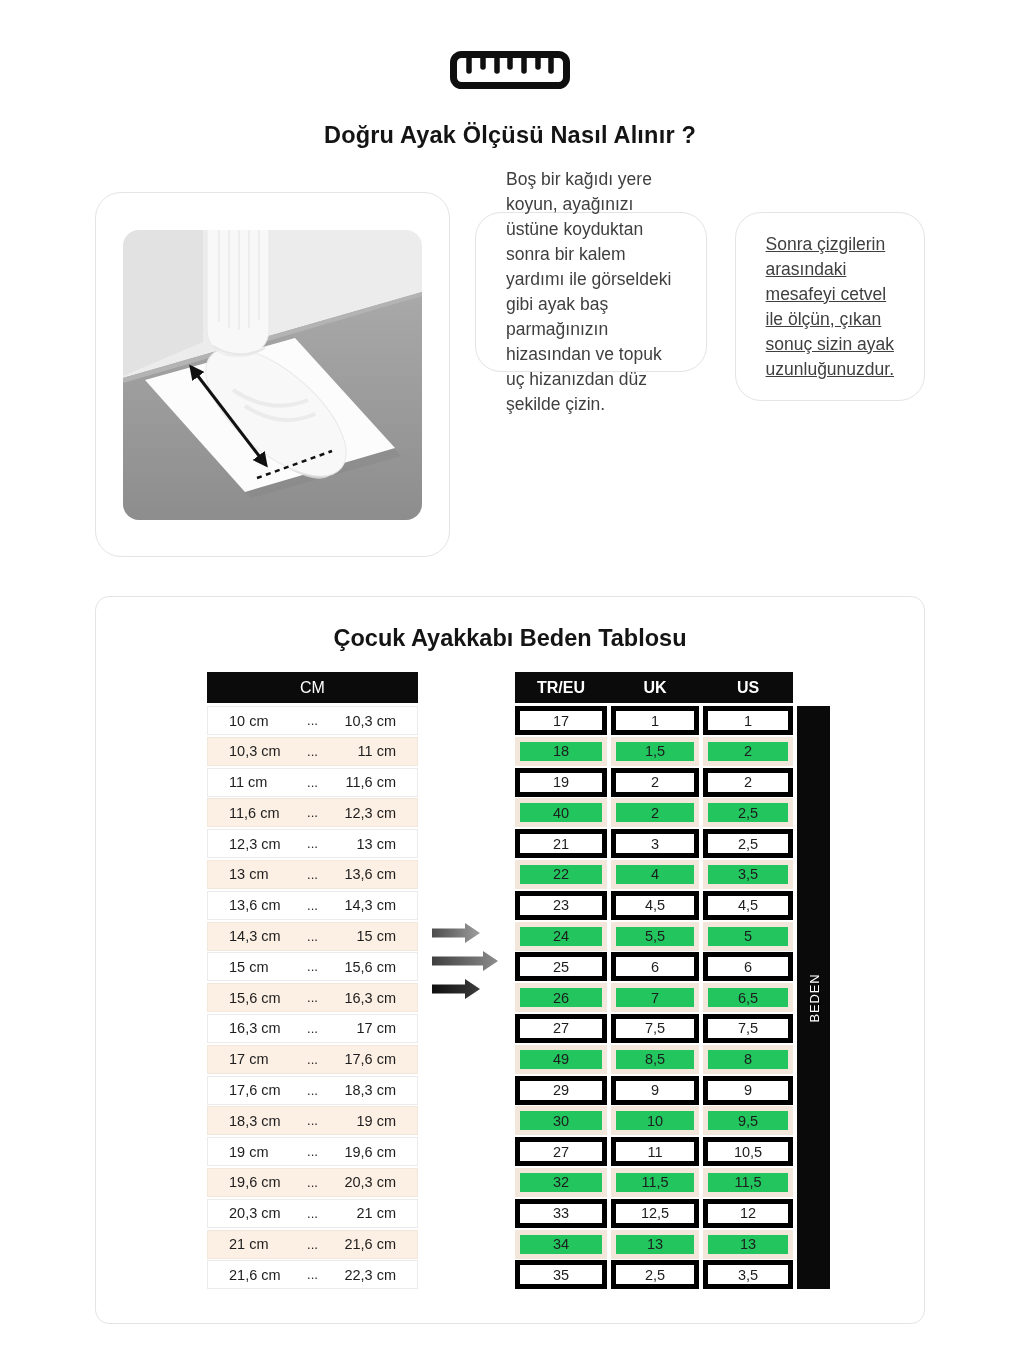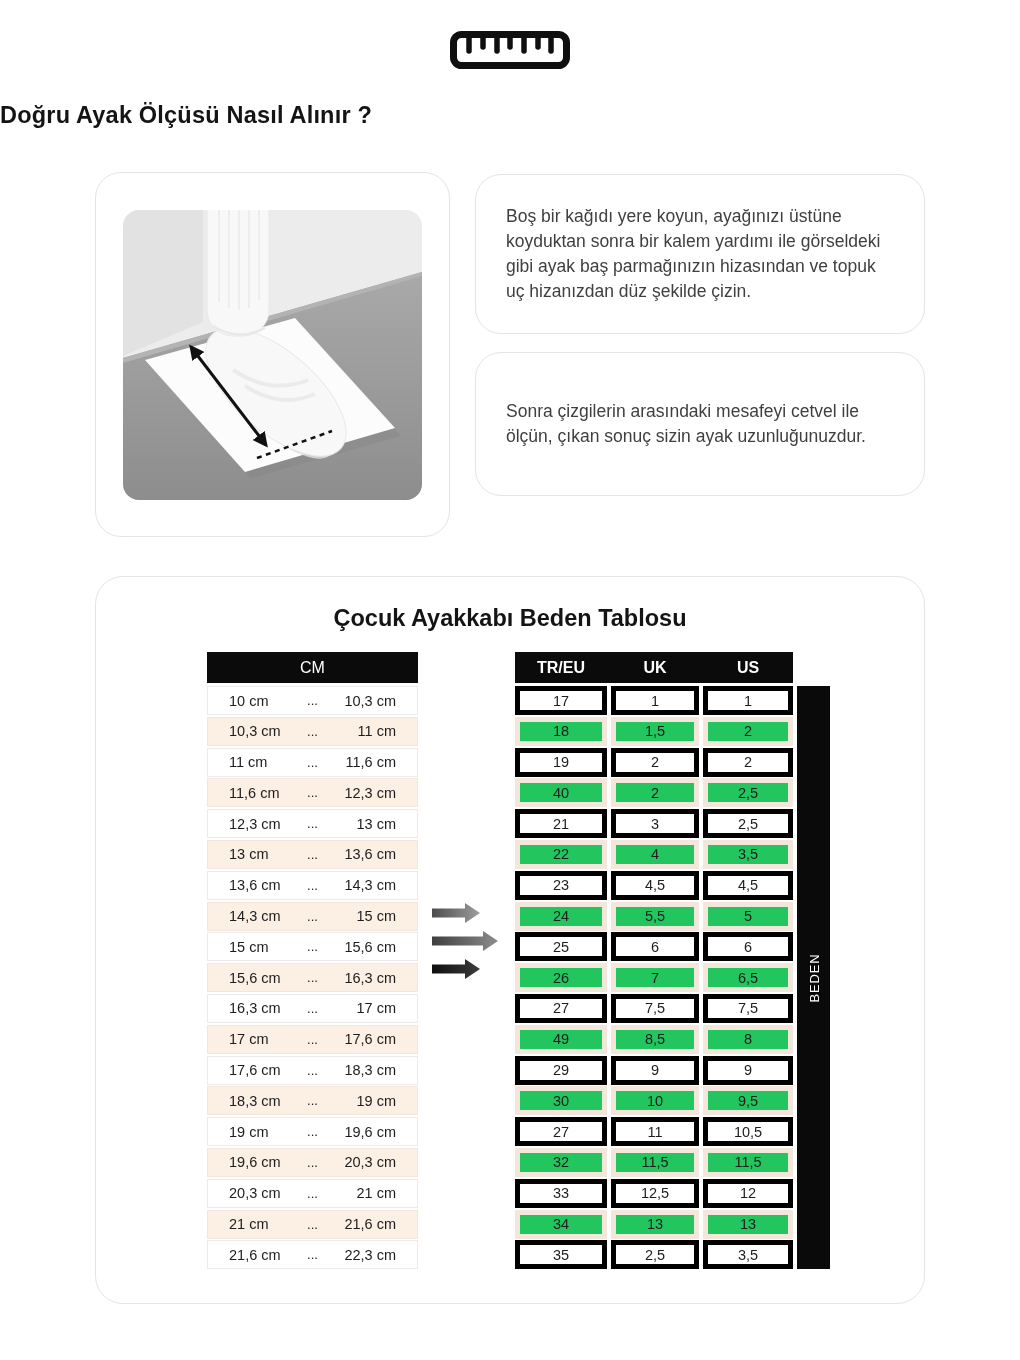--- a/index.html
+++ b/index.html
@@ -2,43 +2,43 @@
 <html><head>
 <meta charset="utf-8">
 <style>
   * { margin:0; padding:0; box-sizing:border-box; }
   html,body { background:#fff; }
   body {
     width:1020px; height:1360px; margin:0 auto;
     font-family:"Liberation Sans","DejaVu Sans",sans-serif;
     color:#212121; position:relative; overflow:hidden;
   }
-  .page-header { padding-top:30px; }
+  .page-header { padding-top:50px; text-align:center; }
   .ruler-wrap { display:flex; justify-content:center; }
   .page-title { font-size:23.5px; font-weight:bold; margin-top:32px; letter-spacing:.2px; color:#141414;}
 
   .howto-row { display:flex; margin:43px 95px 0; gap:25px; }
   .figure-card {
     width:355px; height:365px; flex:none;
     border:1px solid #e4e4e4; border-radius:26px;
     display:flex; align-items:center; justify-content:center;
   }
   .photo-clip { width:299px; height:290px; border-radius:16px; overflow:hidden; }
-  .howto-col { flex:1; display:flex; flex-direction:column; gap:18px; margin-top:2px; }
+  .howto-col { flex:1; display:flex; gap:28px; margin-top:20px; }
   .text-card {
     border:1px solid #e4e4e4; border-radius:26px;
     padding:10px 30px; display:flex; align-items:center;
     font-size:17.5px; line-height:25px; color:#3f3f3f;
   }
   .text-card.first { height:160px; }
-  .text-card.second { height:144px; }
+  .text-card.second { height:189px;text-decoration:underline; }
 
   .table-card {
     margin:39px 95px 0; height:728px;
-    border:1px solid #e4e4e4; border-radius:28px;
+    border:1px solid #e4e4e4; border-radius:14px;
   }
   .table-title { text-align:center; font-size:23.5px; font-weight:bold; margin-top:28px; color:#141414;}
   .tables-row { display:flex; margin-top:20px; padding-left:111px; }
 
   .th { height:31px; background:#0b0b0b; color:#fff; font-size:16px; }
   .cm-col { width:211px; flex:none; }
   .cm-col .th { display:flex; align-items:center; justify-content:center; }
   .rows { margin-top:3px; }
   .row {
     height:29px; margin-bottom:1.8px; border:1px solid #ebebeb; background:#fff;

